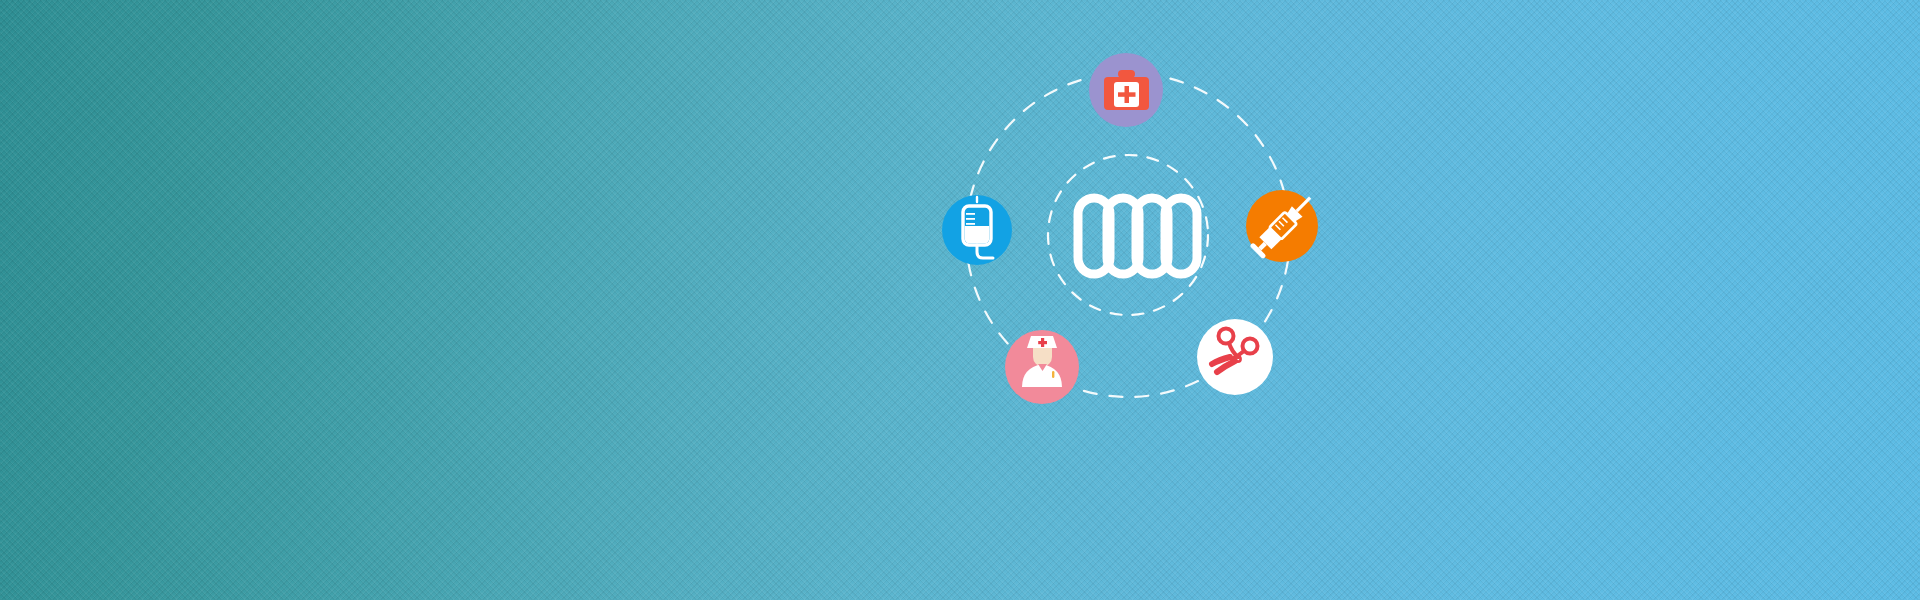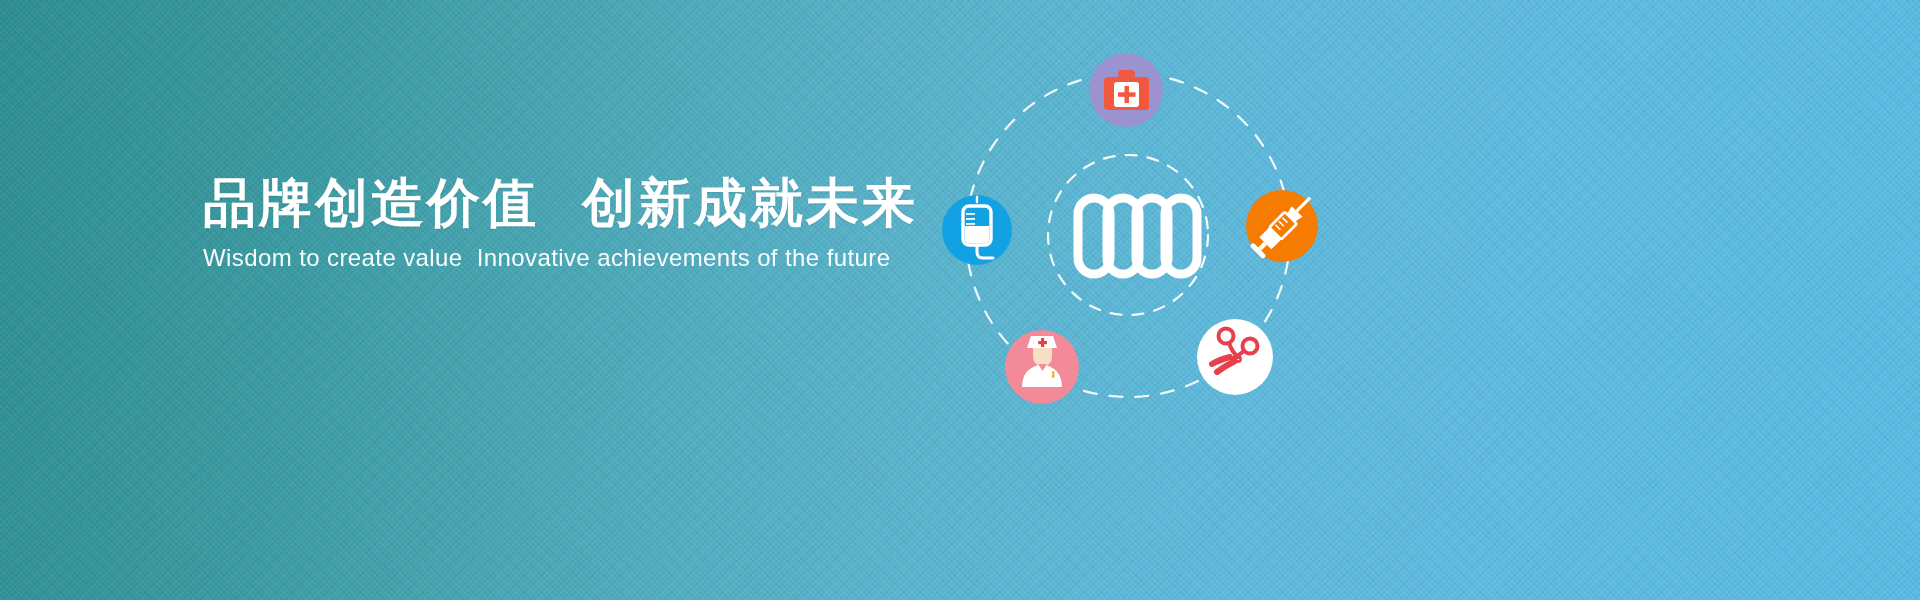--- a/index.html
+++ b/index.html
@@ -84,24 +84,20 @@
   }
   .graphic svg { display:block; width:420px; height:400px; overflow:visible; }
 
   .node { cursor:pointer; }
 </style>
 </head>
 <body>
 
 <div class="banner">
 
-  <div class="copy">
-    <div class="headline">品牌创造价值  创新成就未来</div>
-    <div class="subhead">Wisdom to create value  Innovative achievements of the future</div>
-  </div>
 
   <div class="graphic">
     <svg viewBox="0 0 420 400" xmlns="http://www.w3.org/2000/svg">
 
       <circle cx="198" cy="205" r="162" fill="none" stroke="#ffffff" stroke-width="2.2" stroke-dasharray="13 13" stroke-linecap="round" opacity="0.92"></circle>
 
       <circle cx="198" cy="205" r="80" fill="none" stroke="#ffffff" stroke-width="2.2" stroke-dasharray="11 11" stroke-linecap="round" opacity="0.95"></circle>
 
       <g>
         <rect x="148" y="168" width="32" height="76" rx="16" ry="16" fill="none" stroke="#ffffff" stroke-width="9"></rect>

